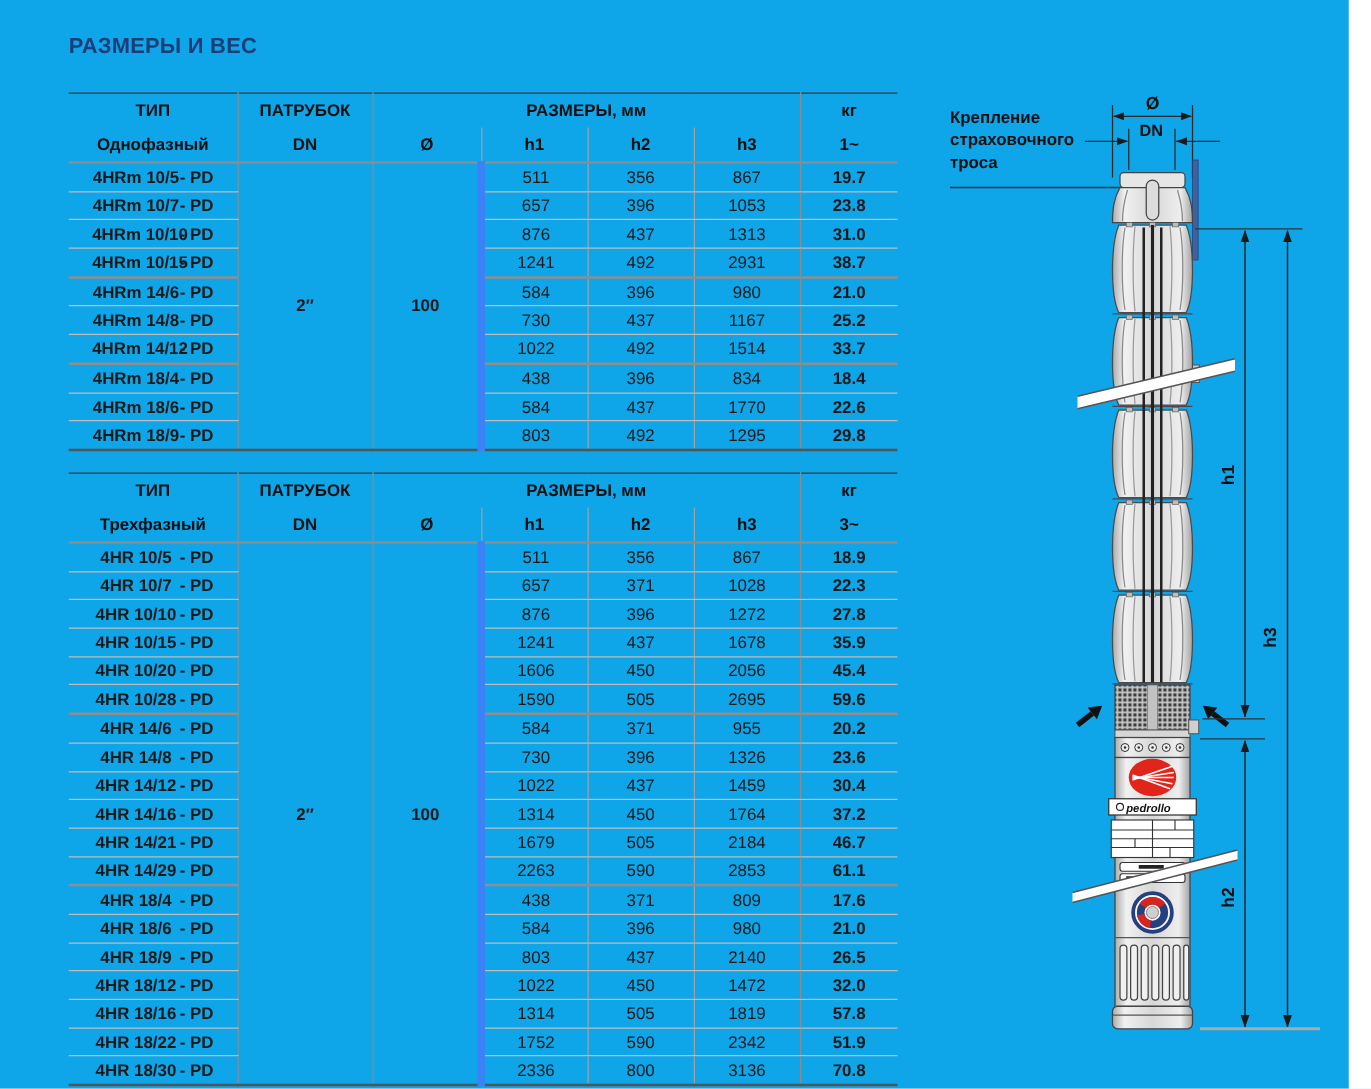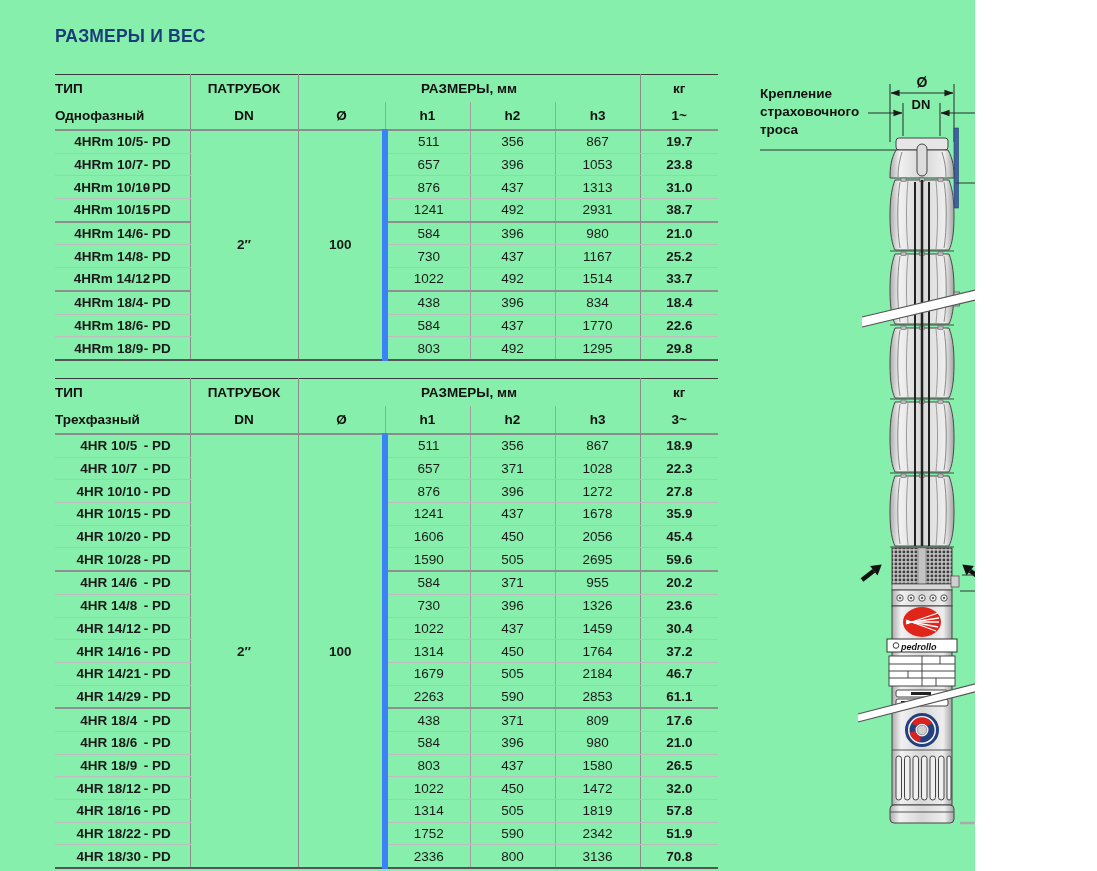--- a/index.html
+++ b/index.html
@@ -1,28 +1,28 @@
 <!DOCTYPE html>
 <html><head>
 <meta charset="utf-8">
 <style>
   html,body{margin:0;padding:0;background:#fff;}
-  .page{position:relative;width:975px;height:871px;background:#86efac;overflow:hidden;
+  .page{position:relative;width:1079px;height:871px;background:#0ea5e9;overflow:hidden;
         font-family:"Liberation Sans",sans-serif;color:#111;}
   .page-title{position:absolute;left:55px;top:26px;font-size:17.5px;font-weight:700;
         color:#1c3e78;letter-spacing:.2px;}
   .tbl{position:absolute;left:55px;}
   .tbl-1{top:74px;}
   .tbl-2{top:378px;}
   table.dim-table{border-collapse:collapse;table-layout:fixed;width:663px;
         border-top:1.6px solid #3c3c3c;border-bottom:2.6px solid #555;}
   table.dim-table thead{border-bottom:2.6px solid #8c8c8c;}
   table.dim-table th{font-size:13.5px;font-weight:700;height:27px;padding:0;vertical-align:middle;color:#101010;}
   table.dim-table td{font-size:13.5px;height:21.7px;padding:0;text-align:center;color:#1a1a1a;vertical-align:middle;}
-  .th-left{text-align:left;padding-left:3px;}
+  .th-left{text-align:center;padding-left:3px;}
   .bl{border-left:1.33px solid #8c8c8c;}
   .blm{border-left:1px solid #a0a0a0;}
   td.c-name{text-align:left;padding-left:3px;font-weight:700;
         border-right:1.33px solid #8c8c8c;border-bottom:1px solid #bdbdbd;white-space:nowrap;}
   td.c-name .model{display:inline-block;width:70px;}
   td.merged{font-weight:700;font-size:14px;}
   td.c-dn{border-right:1.33px solid #8c8c8c;}
   td.c-dia{border-right:6px solid #3b82f6;}
   td.c-num{border-right:1px solid #a0a0a0;border-bottom:1px solid #bdbdbd;}
   td.c-h3{border-right:1.33px solid #8c8c8c;}
@@ -271,21 +271,21 @@
           <td class="c-name"><span class="model">4HR 18/6</span><span>- PD</span></td>
           <td class="c-num">584</td>
           <td class="c-num">396</td>
           <td class="c-num c-h3">980</td>
           <td class="c-kg">21.0</td>
         </tr>
           <tr>
           <td class="c-name"><span class="model">4HR 18/9</span><span>- PD</span></td>
           <td class="c-num">803</td>
           <td class="c-num">437</td>
-          <td class="c-num c-h3">1580</td>
+          <td class="c-num c-h3">2140</td>
           <td class="c-kg">26.5</td>
         </tr>
           <tr>
           <td class="c-name"><span class="model">4HR 18/12</span><span>- PD</span></td>
           <td class="c-num">1022</td>
           <td class="c-num">450</td>
           <td class="c-num c-h3">1472</td>
           <td class="c-kg">32.0</td>
         </tr>
           <tr>

